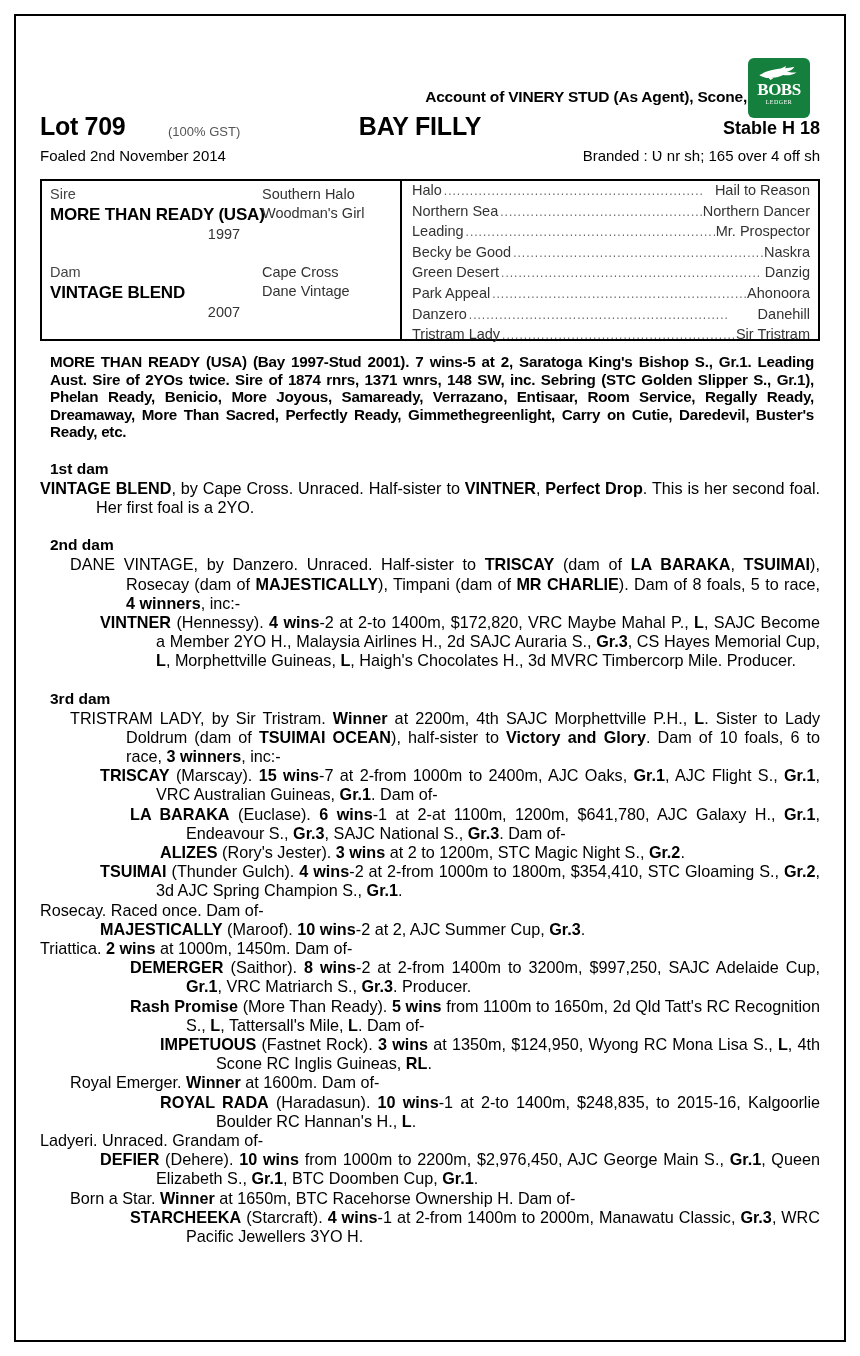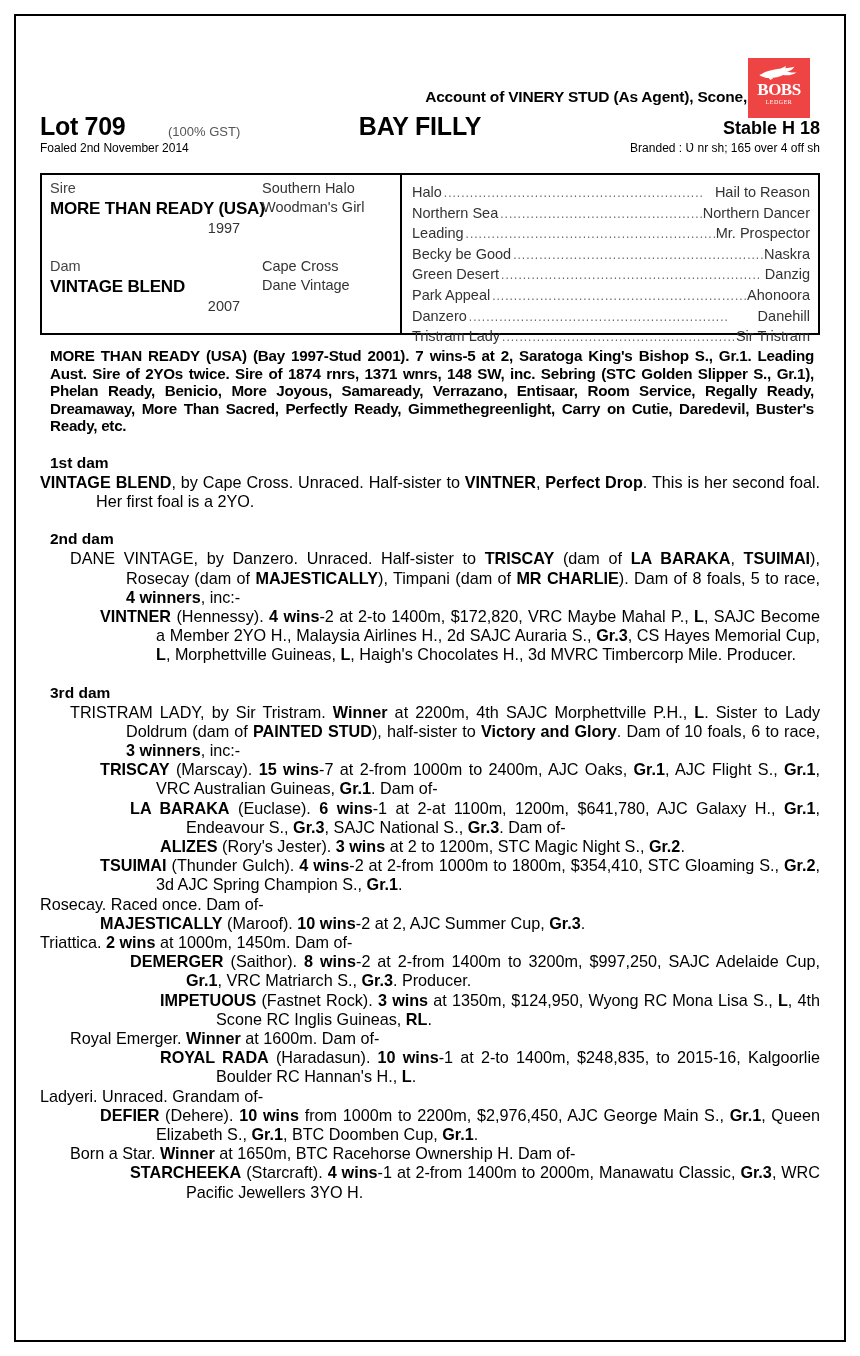--- a/index.html
+++ b/index.html
@@ -34,24 +34,25 @@
     width: 780px;
   }
 
   
   .logo {
     position: absolute;
     right: 10px;
     top: 18px;
     width: 62px;
     height: 60px;
-    background: #ef4444;
+    background: #15803d;
     color: #fff;
     text-align: center;
     overflow: hidden;
+    border-radius: 6px;
   }
   .logo .bird {
     display: block;
     margin: 7px auto 0;
     width: 42px;
     height: 16px;
   }
   .logo .bobs {
     font-family: "Liberation Serif", serif;
     font-weight: bold;
@@ -108,22 +109,23 @@
   }
   .stable {
     position: absolute;
     right: 0;
     bottom: 2px;
     font-weight: bold;
     font-size: 18px;
   }
   .subline {
     position: relative;
+    margin-top: 6px;
     height: 22px;
-    font-size: 12px;
+    font-size: 15px;
   }
   .foaled { position: absolute; left: 0; top: 0; }
   .branded { position: absolute; right: 0; top: 0; }
 
   
   .ped {
     margin-top: 10px;
     border: 2px solid #000;
     height: 162px;
     position: relative;
@@ -141,21 +143,21 @@
     left: 0; top: 0;
     width: 356px;
     height: 100%;
     padding: 4px 0 0 8px;
     box-sizing: border-box;
   }
   .ped-right {
     position: absolute;
     left: 362px; right: 0; top: 0;
     height: 100%;
-    padding: 8px 8px 0 8px;
+    padding: 0 8px 0 8px;
     box-sizing: border-box;
   }
   .pgrid {
     position: relative;
     height: 78px;
   }
   .plabel { font-size: 14.5px; color: #444; line-height: 19px; }
   .pname  { font-weight: bold; font-size: 17px; line-height: 21px; letter-spacing: -0.2px; }
   .pyear  { font-size: 14.5px; color: #333; line-height: 19px; text-align: center; }
   .pcol2  { position: absolute; left: 212px; top: 0; width: 160px; }
@@ -324,29 +326,30 @@
     </div>
 
     <div class="damhead">2nd dam</div>
     <div class="body">
       <p class="e h2" id="d2-intro">DANE VINTAGE, by Danzero. Unraced. Half-sister to <b>TRISCAY</b> (dam of <b>LA BARAKA</b>, <b>TSUIMAI</b>), Rosecay (dam of <b>MAJESTICALLY</b>), Timpani (dam of <b>MR CHARLIE</b>). Dam of 8 foals, 5 to race, <b>4 winners</b>, inc:-</p>
       <p class="e h3" id="d2-0"><b>VINTNER</b> (Hennessy). <b>4 wins</b>-2 at 2-to 1400m, $172,820, VRC Maybe Mahal P., <b>L</b>, SAJC Become a Member 2YO H., Malaysia Airlines H., 2d SAJC Auraria S., <b>Gr.3</b>, CS Hayes Memorial Cup, <b>L</b>, Morphettville Guineas, <b>L</b>, Haigh's Chocolates H., 3d MVRC Timbercorp Mile. Producer.</p>
     </div>
 
     <div class="damhead">3rd dam</div>
     <div class="body">
-      <p class="e h2" id="d3-intro">TRISTRAM LADY, by Sir Tristram. <b>Winner</b> at 2200m, 4th SAJC Morphettville P.H., <b>L</b>. Sister to Lady Doldrum (dam of <b>PAINTED STUD</b>), half-sister to <b>Victory and Glory</b>. Dam of 10 foals, 6 to race, <b>3 winners</b>, inc:-</p>
+      <p class="e h2" id="d3-intro">TRISTRAM LADY, by Sir Tristram. <b>Winner</b> at 2200m, 4th SAJC Morphettville P.H., <b>L</b>. Sister to Lady Doldrum (dam of <b>TSUIMAI OCEAN</b>), half-sister to <b>Victory and Glory</b>. Dam of 10 foals, 6 to race, <b>3 winners</b>, inc:-</p>
       <p class="e h3" id="d3-0"><b>TRISCAY</b> (Marscay). <b>15 wins</b>-7 at 2-from 1000m to 2400m, AJC Oaks, <b>Gr.1</b>, AJC Flight S., <b>Gr.1</b>, VRC Australian Guineas, <b>Gr.1</b>. Dam of-</p>
       <p class="e h4" id="d3-1"><b>LA BARAKA</b> (Euclase). <b>6 wins</b>-1 at 2-at 1100m, 1200m, $641,780, AJC Galaxy H., <b>Gr.1</b>, Endeavour S., <b>Gr.3</b>, SAJC National S., <b>Gr.3</b>. Dam of-</p>
       <p class="e h5" id="d3-2"><b>ALIZES</b> (Rory's Jester). <b>3 wins</b> at 2 to 1200m, STC Magic Night S., <b>Gr.2</b>.</p>
       <p class="e h3" id="d3-3"><b>TSUIMAI</b> (Thunder Gulch). <b>4 wins</b>-2 at 2-from 1000m to 1800m, $354,410, STC Gloaming S., <b>Gr.2</b>, 3d AJC Spring Champion S., <b>Gr.1</b>.</p>
       <p class="e n0" id="d3-4">Rosecay. Raced once. Dam of-</p>
       <p class="e h3" id="d3-5"><b>MAJESTICALLY</b> (Maroof). <b>10 wins</b>-2 at 2, AJC Summer Cup, <b>Gr.3</b>.</p>
       <p class="e n0" id="d3-6">Triattica. <b>2 wins</b> at 1000m, 1450m. Dam of-</p>
       <p class="e h4" id="d3-7"><b>DEMERGER</b> (Saithor). <b>8 wins</b>-2 at 2-from 1400m to 3200m, $997,250, SAJC Adelaide Cup, <b>Gr.1</b>, VRC Matriarch S., <b>Gr.3</b>. Producer.</p>
+      <p class="e h4" id="d3-8"><b>Rash Promise</b> (More Than Ready). <b>5 wins</b> from 1100m to 1650m, 2d Qld Tatt's RC Recognition S., <b>L</b>, Tattersall's Mile, <b>L</b>. Dam of-</p>
       <p class="e h5" id="d3-9"><b>IMPETUOUS</b> (Fastnet Rock). <b>3 wins</b> at 1350m, $124,950, Wyong RC Mona Lisa S., <b>L</b>, 4th Scone RC Inglis Guineas, <b>RL</b>.</p>
       <p class="e n1" id="d3-10">Royal Emerger. <b>Winner</b> at 1600m. Dam of-</p>
       <p class="e h5" id="d3-11"><b>ROYAL RADA</b> (Haradasun). <b>10 wins</b>-1 at 2-to 1400m, $248,835, to 2015-16, Kalgoorlie Boulder RC Hannan's H., <b>L</b>.</p>
       <p class="e n0" id="d3-12">Ladyeri. Unraced. Grandam of-</p>
       <p class="e h3" id="d3-13"><b>DEFIER</b> (Dehere). <b>10 wins</b> from 1000m to 2200m, $2,976,450, AJC George Main S., <b>Gr.1</b>, Queen Elizabeth S., <b>Gr.1</b>, BTC Doomben Cup, <b>Gr.1</b>.</p>
       <p class="e n1" id="d3-14">Born a Star. <b>Winner</b> at 1650m, BTC Racehorse Ownership H. Dam of-</p>
       <p class="e h4" id="d3-15"><b>STARCHEEKA</b> (Starcraft). <b>4 wins</b>-1 at 2-from 1400m to 2000m, Manawatu Classic, <b>Gr.3</b>, WRC Pacific Jewellers 3YO H.</p>
     </div>
 
   </div>

